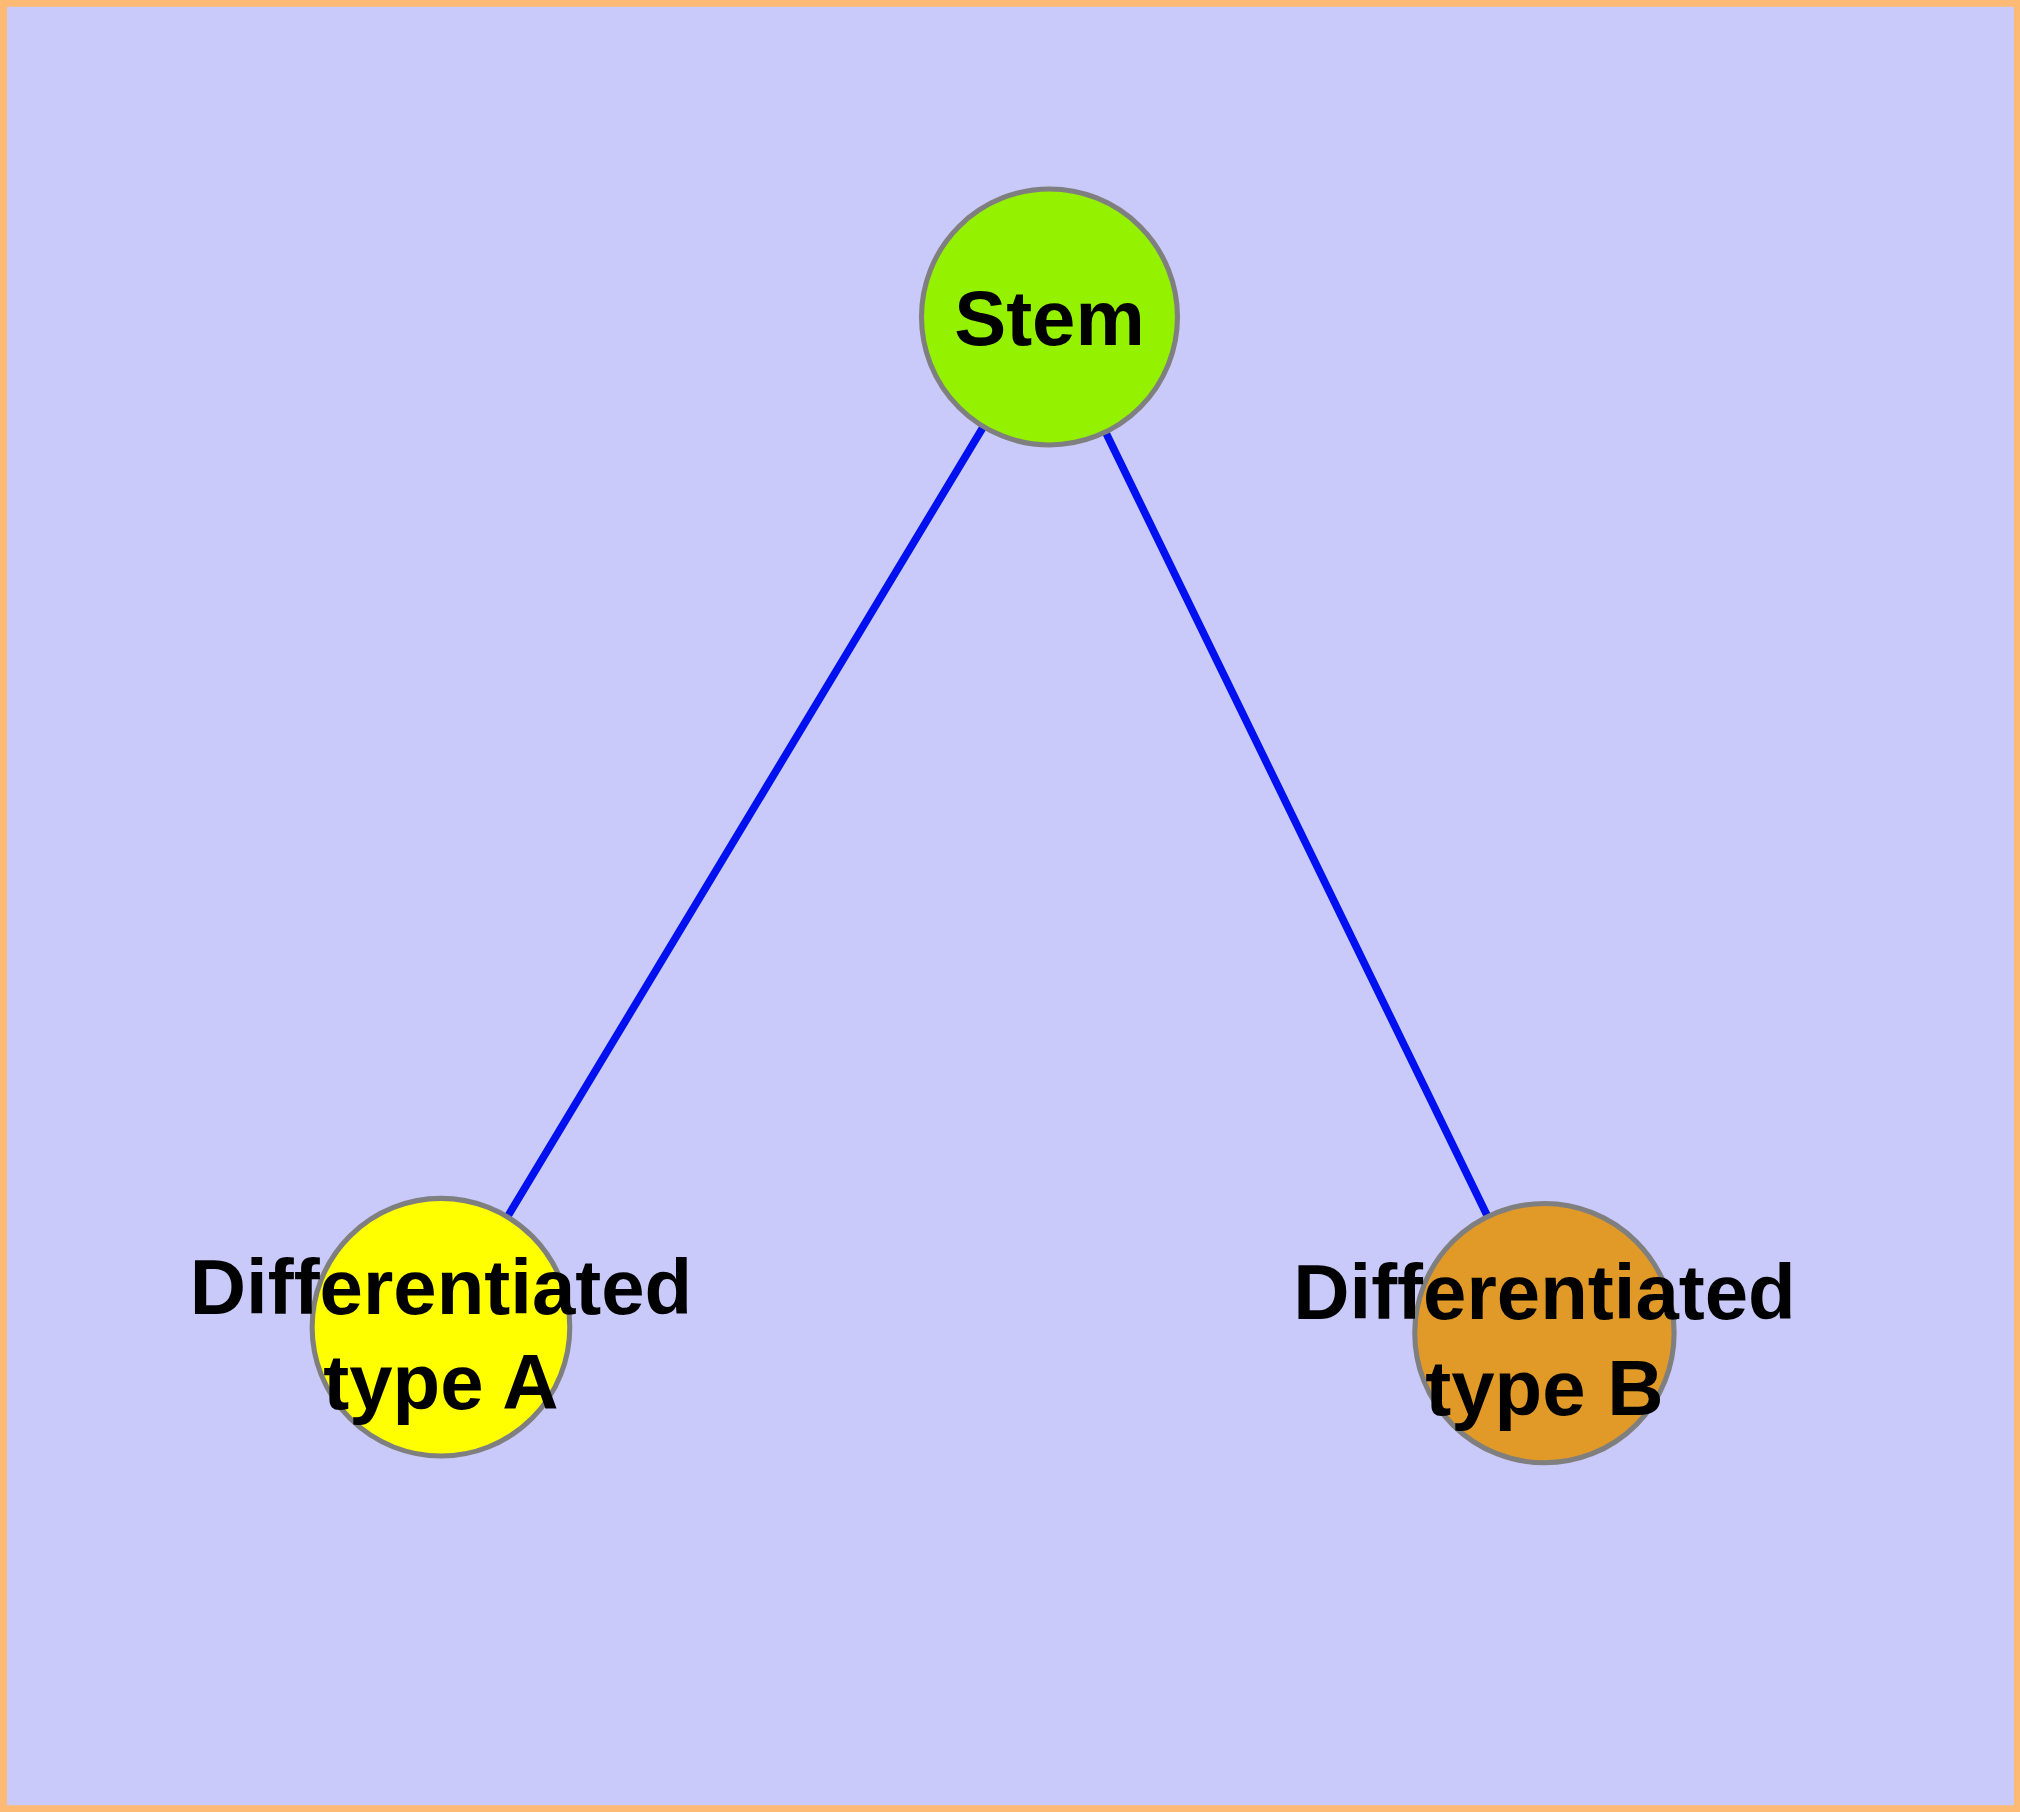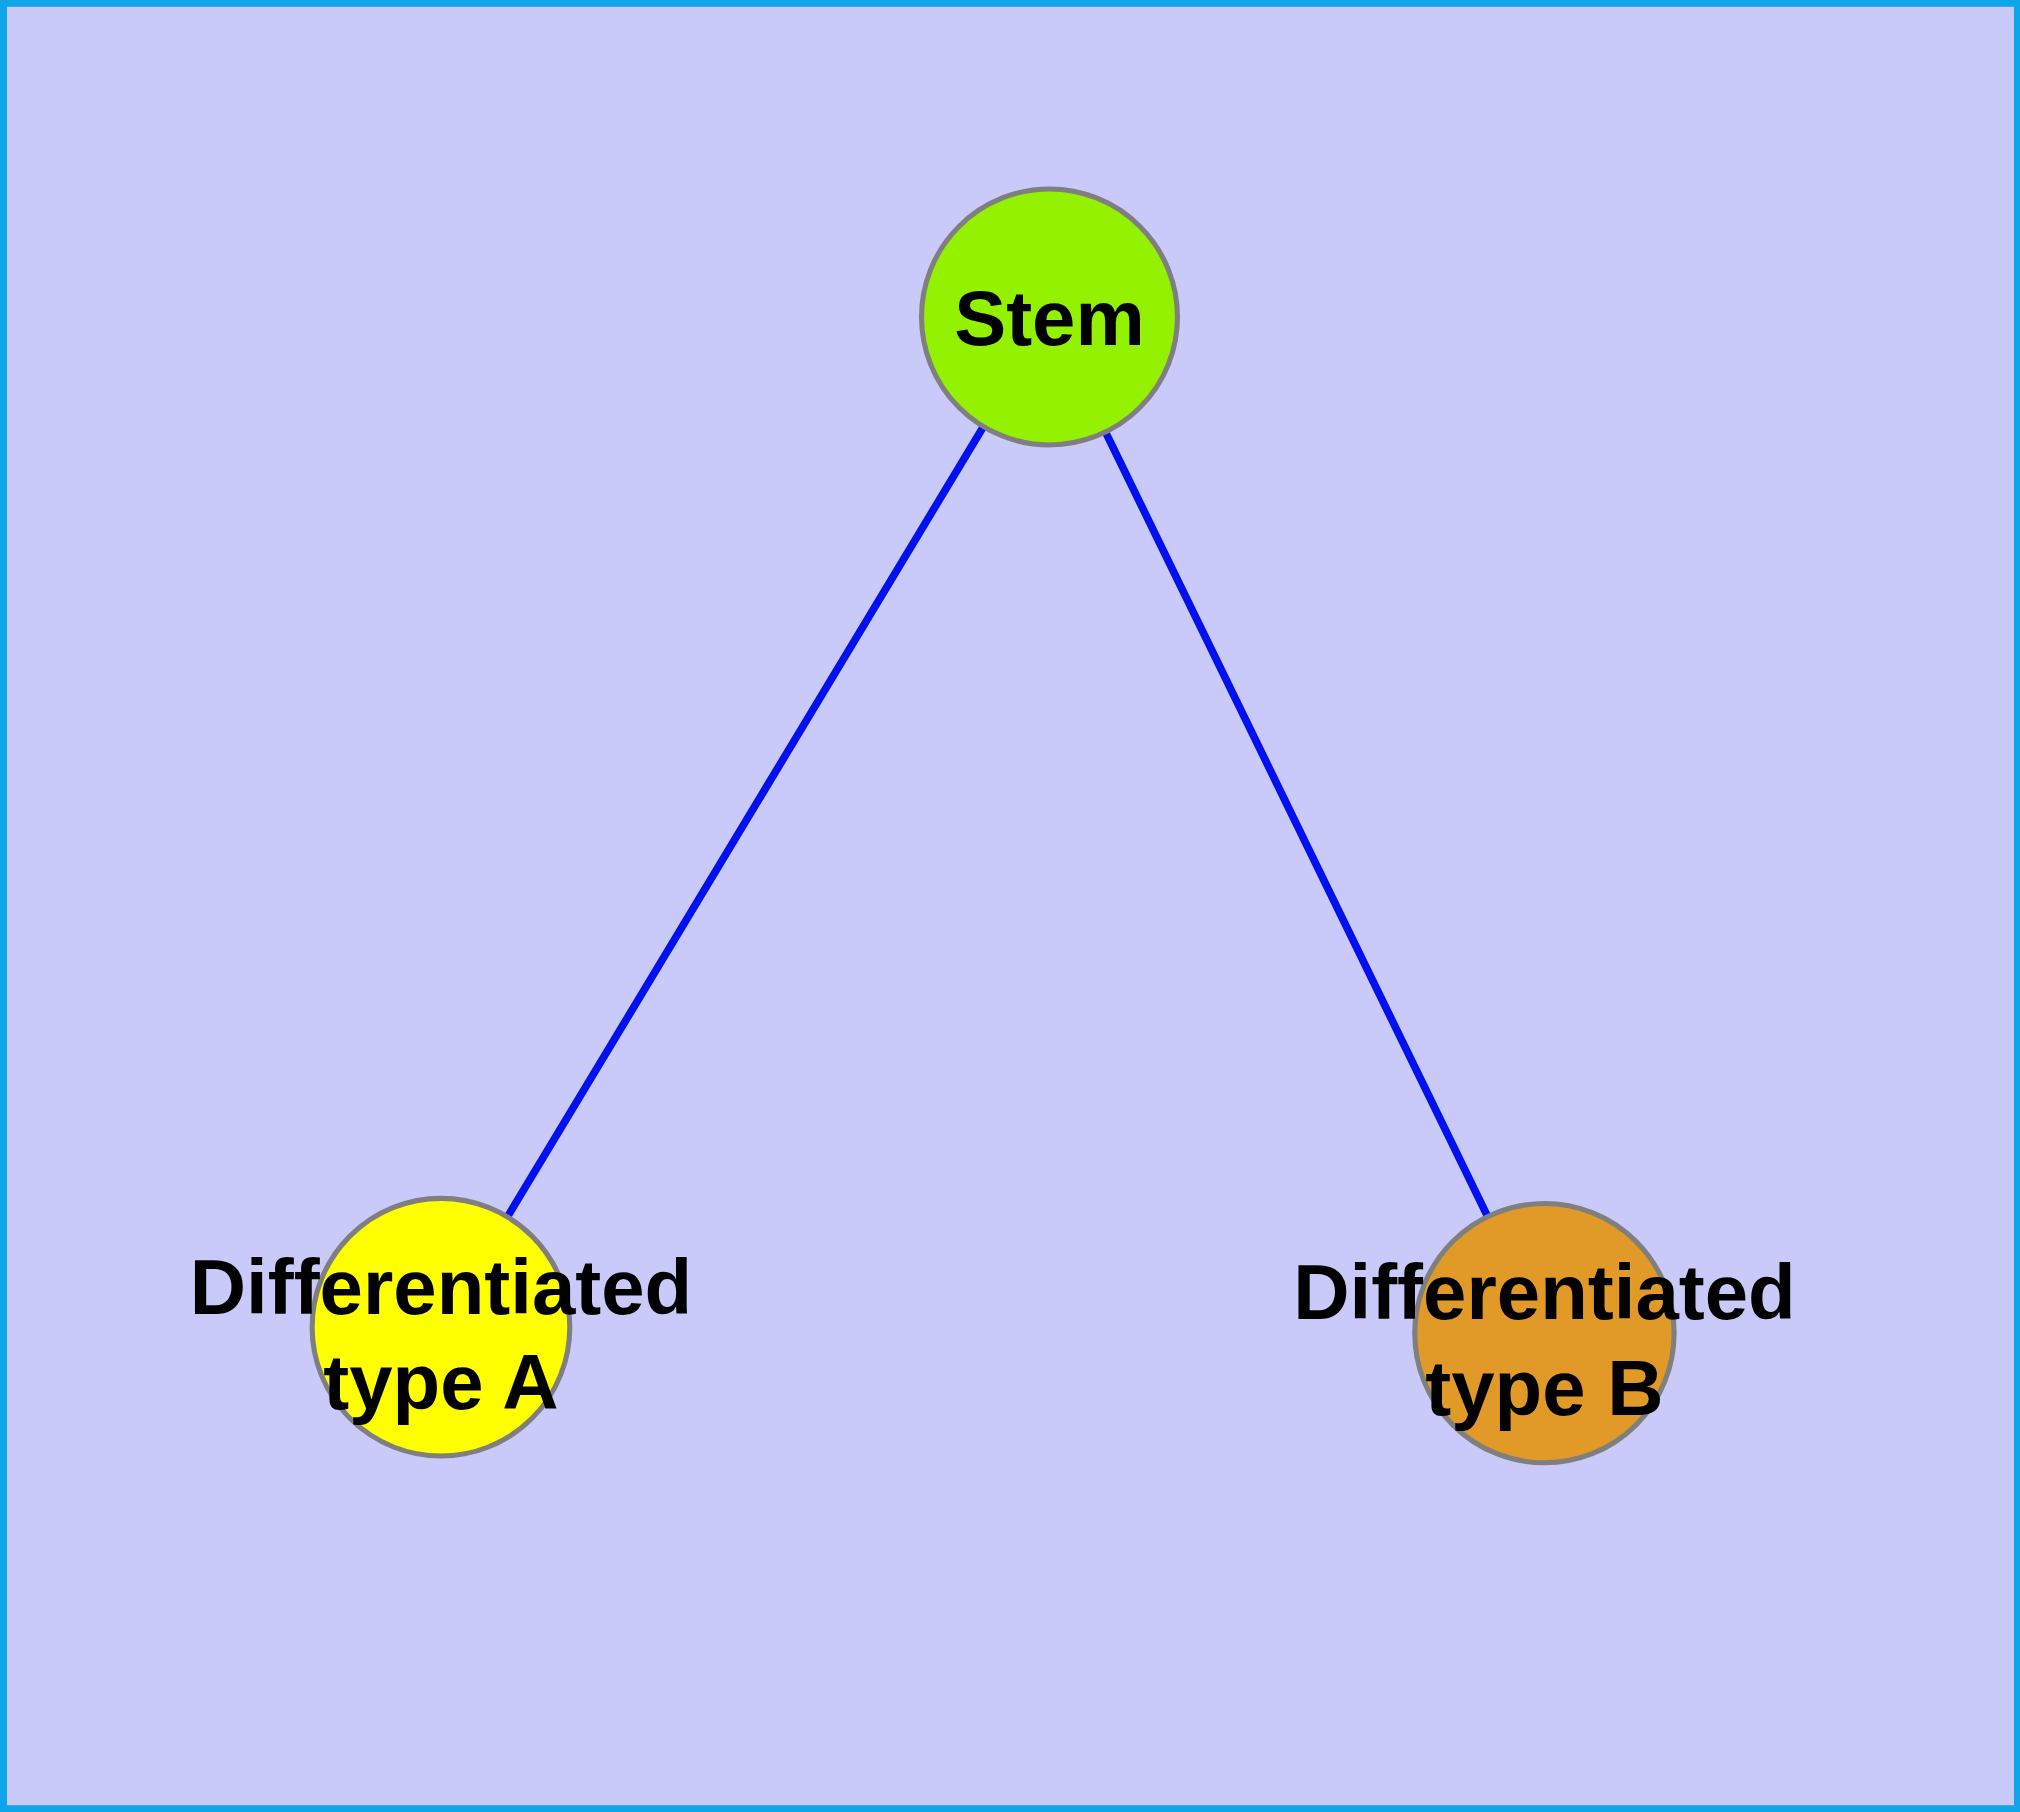--- a/index.html
+++ b/index.html
@@ -4,21 +4,21 @@
 <style>
   html, body {
     margin: 0;
     padding: 0;
     background: #FFFFFF;
   }
   .stage {
     position: relative;
     width: 2021px;
     height: 1812px;
-    background: #0ea5e9;
+    background: #fdba74;
     overflow: hidden;
   }
   svg.graph {
     display: block;
     width: 100%;
     height: 100%;
   }
   line.edge {
     stroke-width: 9;
     stroke-linecap: round;

